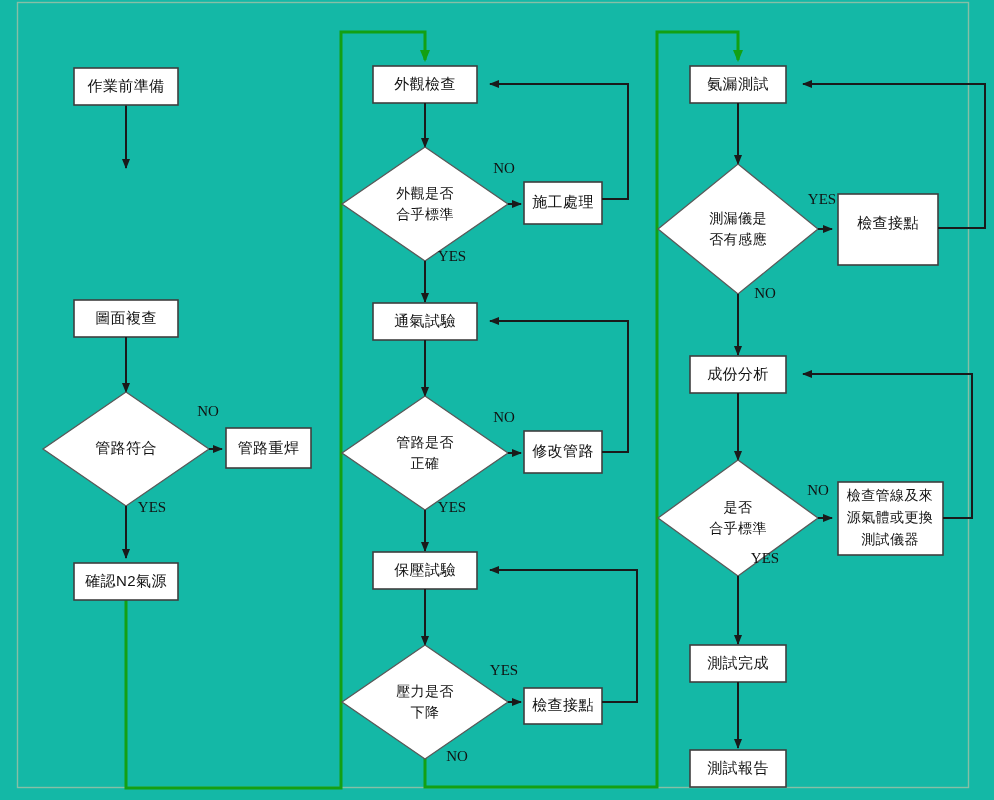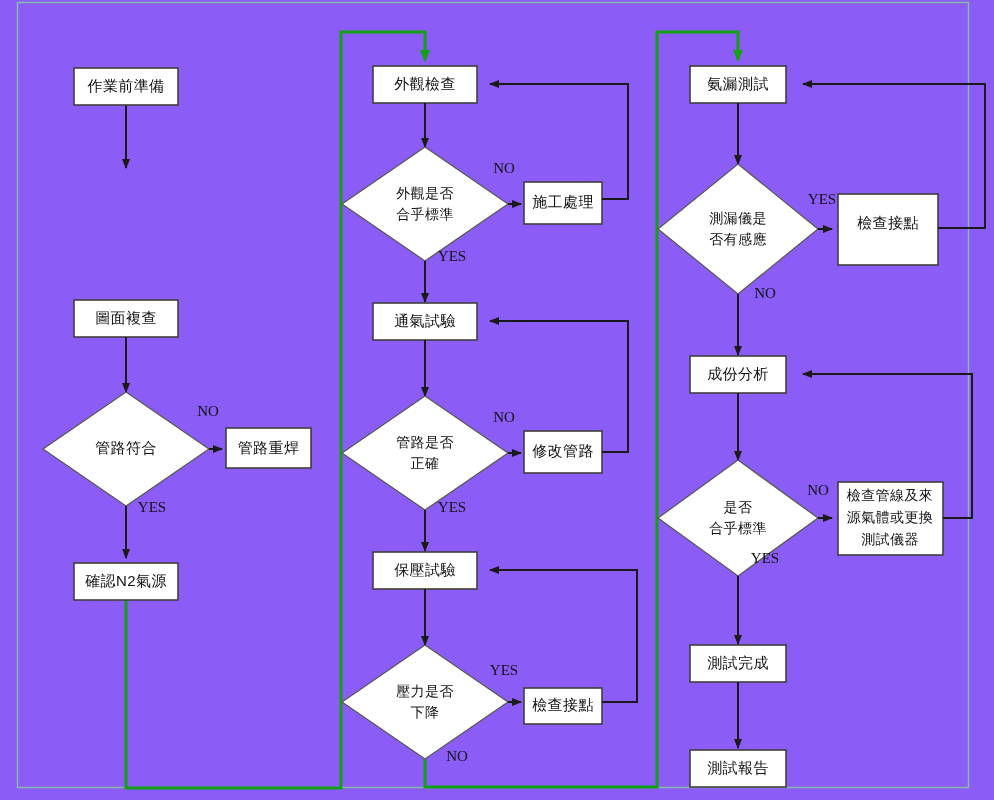--- a/index.html
+++ b/index.html
@@ -1,18 +1,18 @@
 <!DOCTYPE html>
 <html><head>
 <meta charset="utf-8">
 <style>
   html,body{margin:0;padding:0;background:#ffffff;}
   body{width:994px;height:800px;overflow:hidden;
        font-family:"Liberation Sans","DejaVu Sans",sans-serif;}
-  #stage{position:relative;width:994px;height:800px;background:#8b5cf6;}
+  #stage{position:relative;width:994px;height:800px;background:#14b8a6;}
   svg{display:block;}
   .nodebox{fill:#ffffff;stroke:#3f3f3f;stroke-width:1.6;}
   .nodediamond{fill:#ffffff;stroke:#595959;stroke-width:1.3;}
   .flowline{stroke:#1a1a1a;stroke-width:2;fill:none;}
   .greenline{stroke:#13a013;stroke-width:3;fill:none;}
   .pageborder{stroke:#86bfa6;stroke-width:1.4;fill:none;}
   .nodetext{font-family:"Liberation Sans","DejaVu Sans",sans-serif;
             font-size:15px;fill:#111;text-anchor:middle;
             dominant-baseline:middle;letter-spacing:.4px;}
   .nodetext.small{font-size:14px;}

